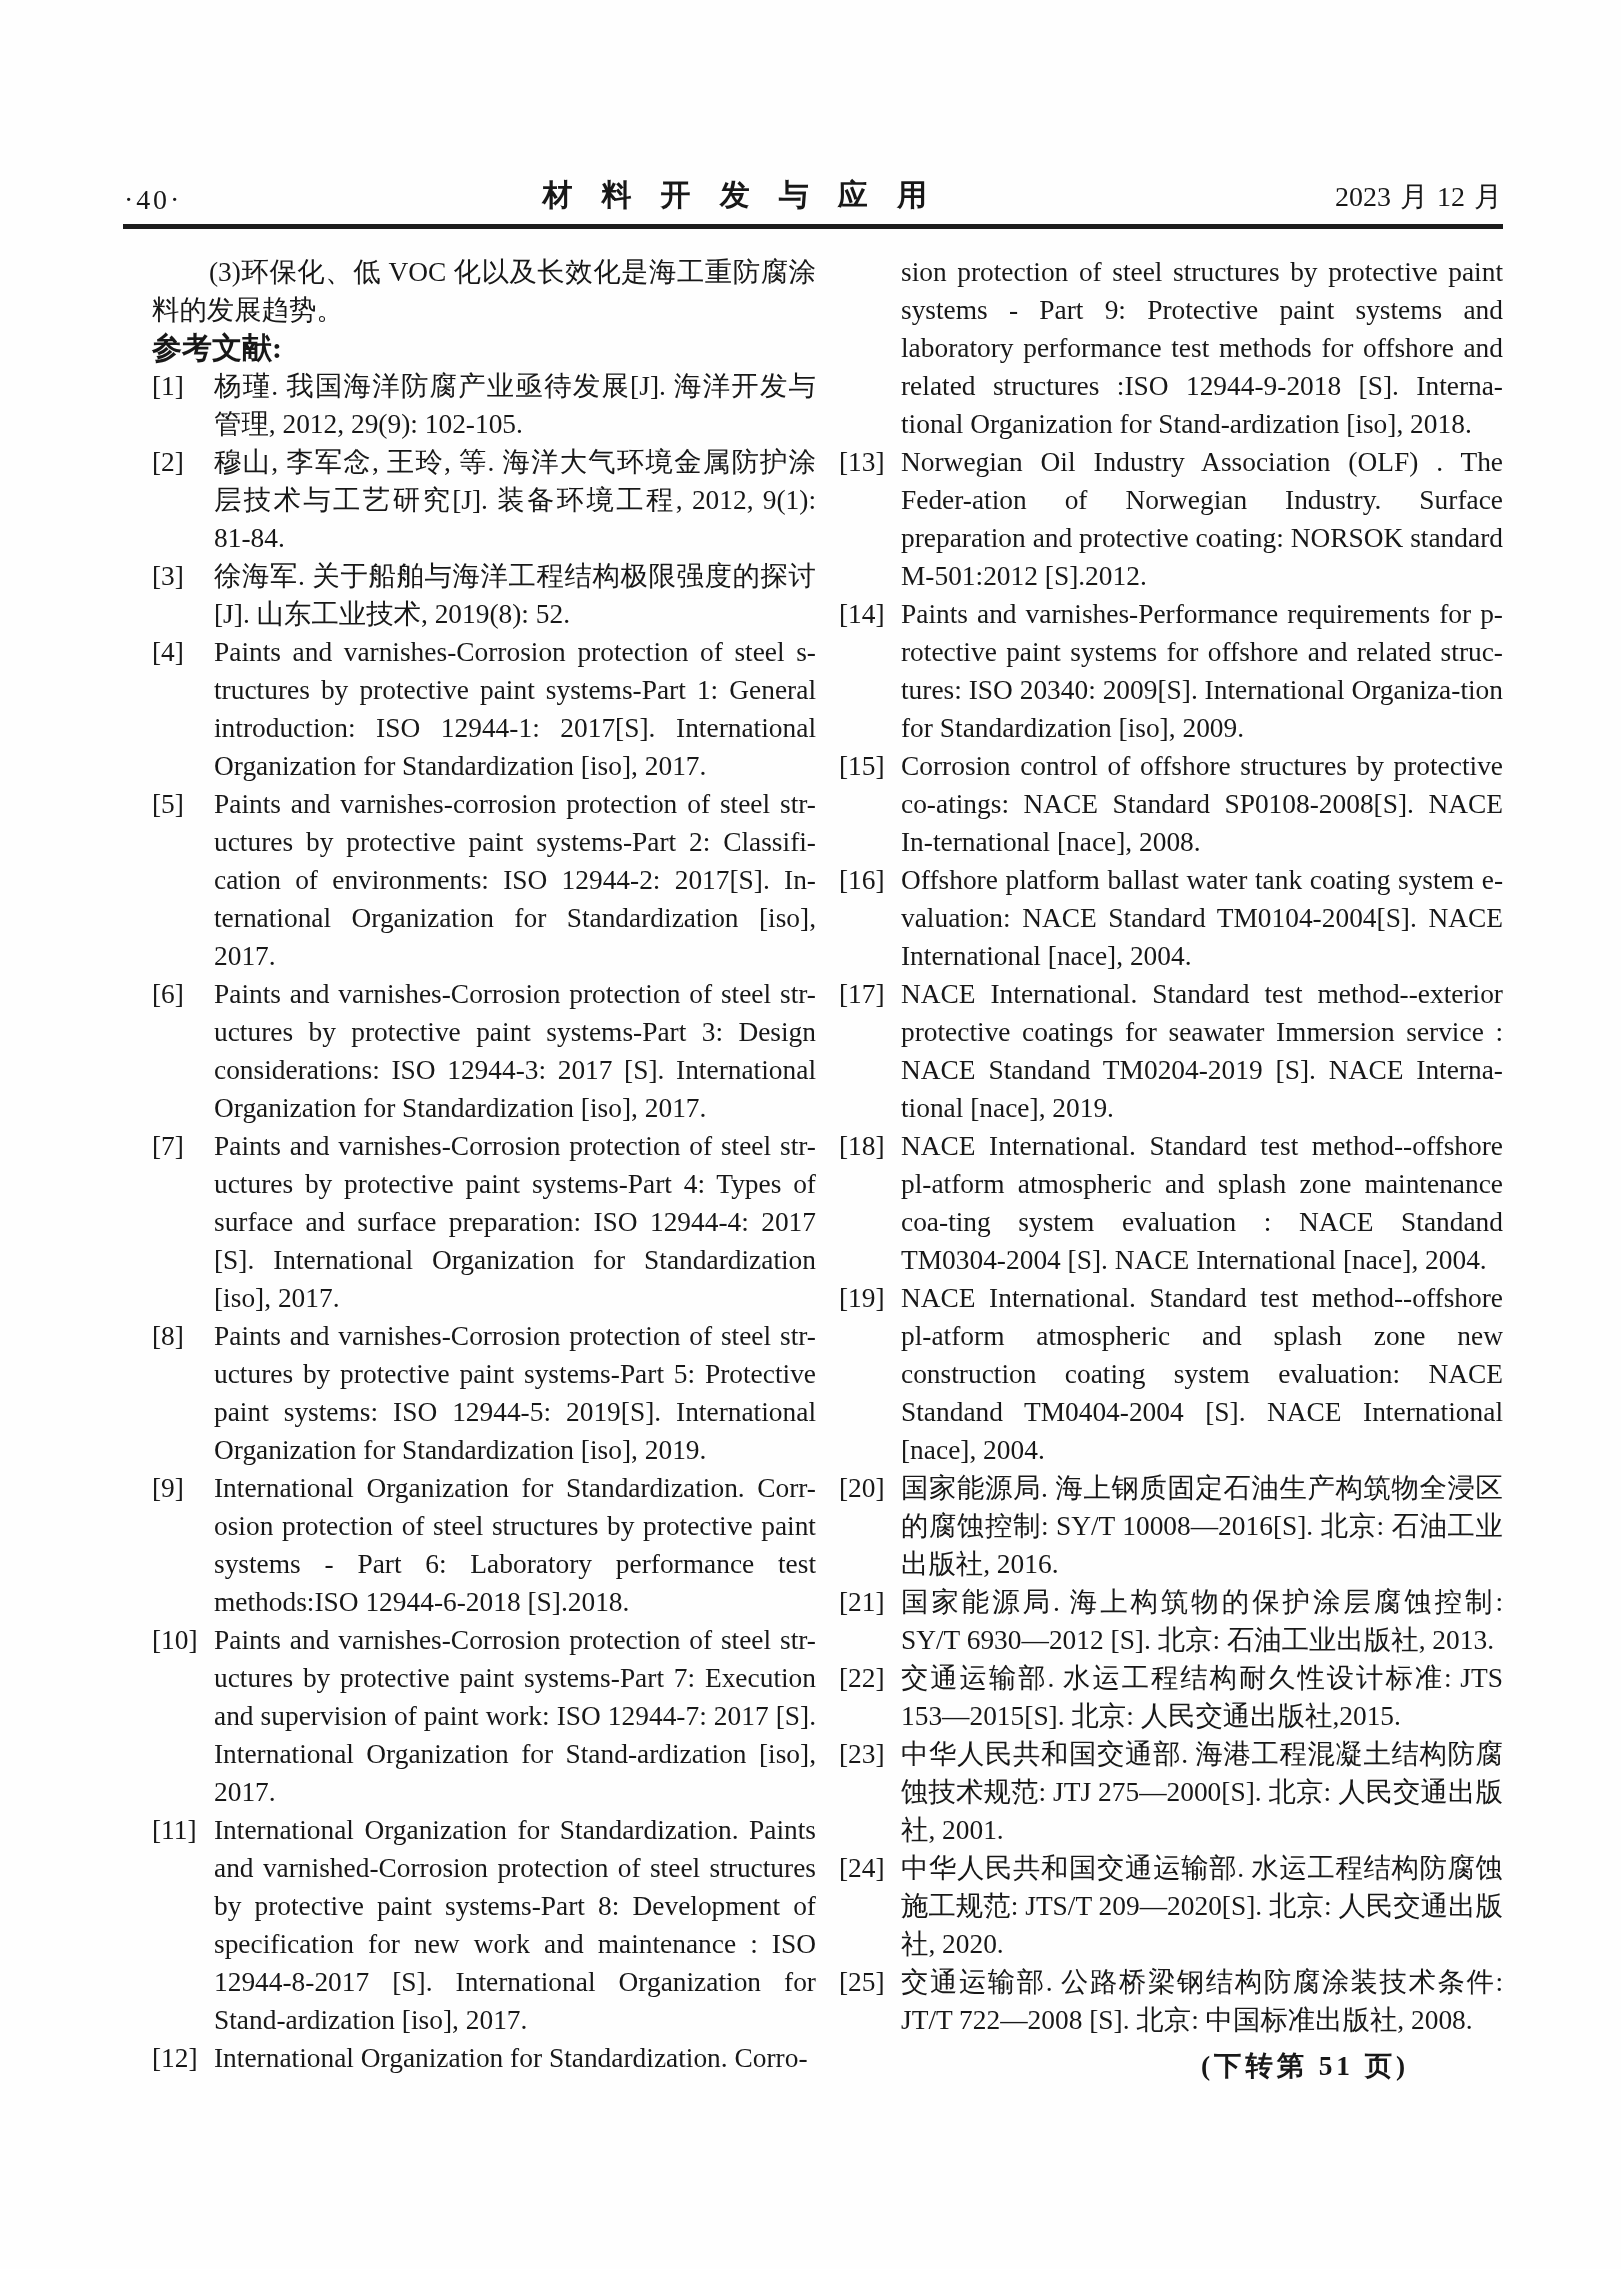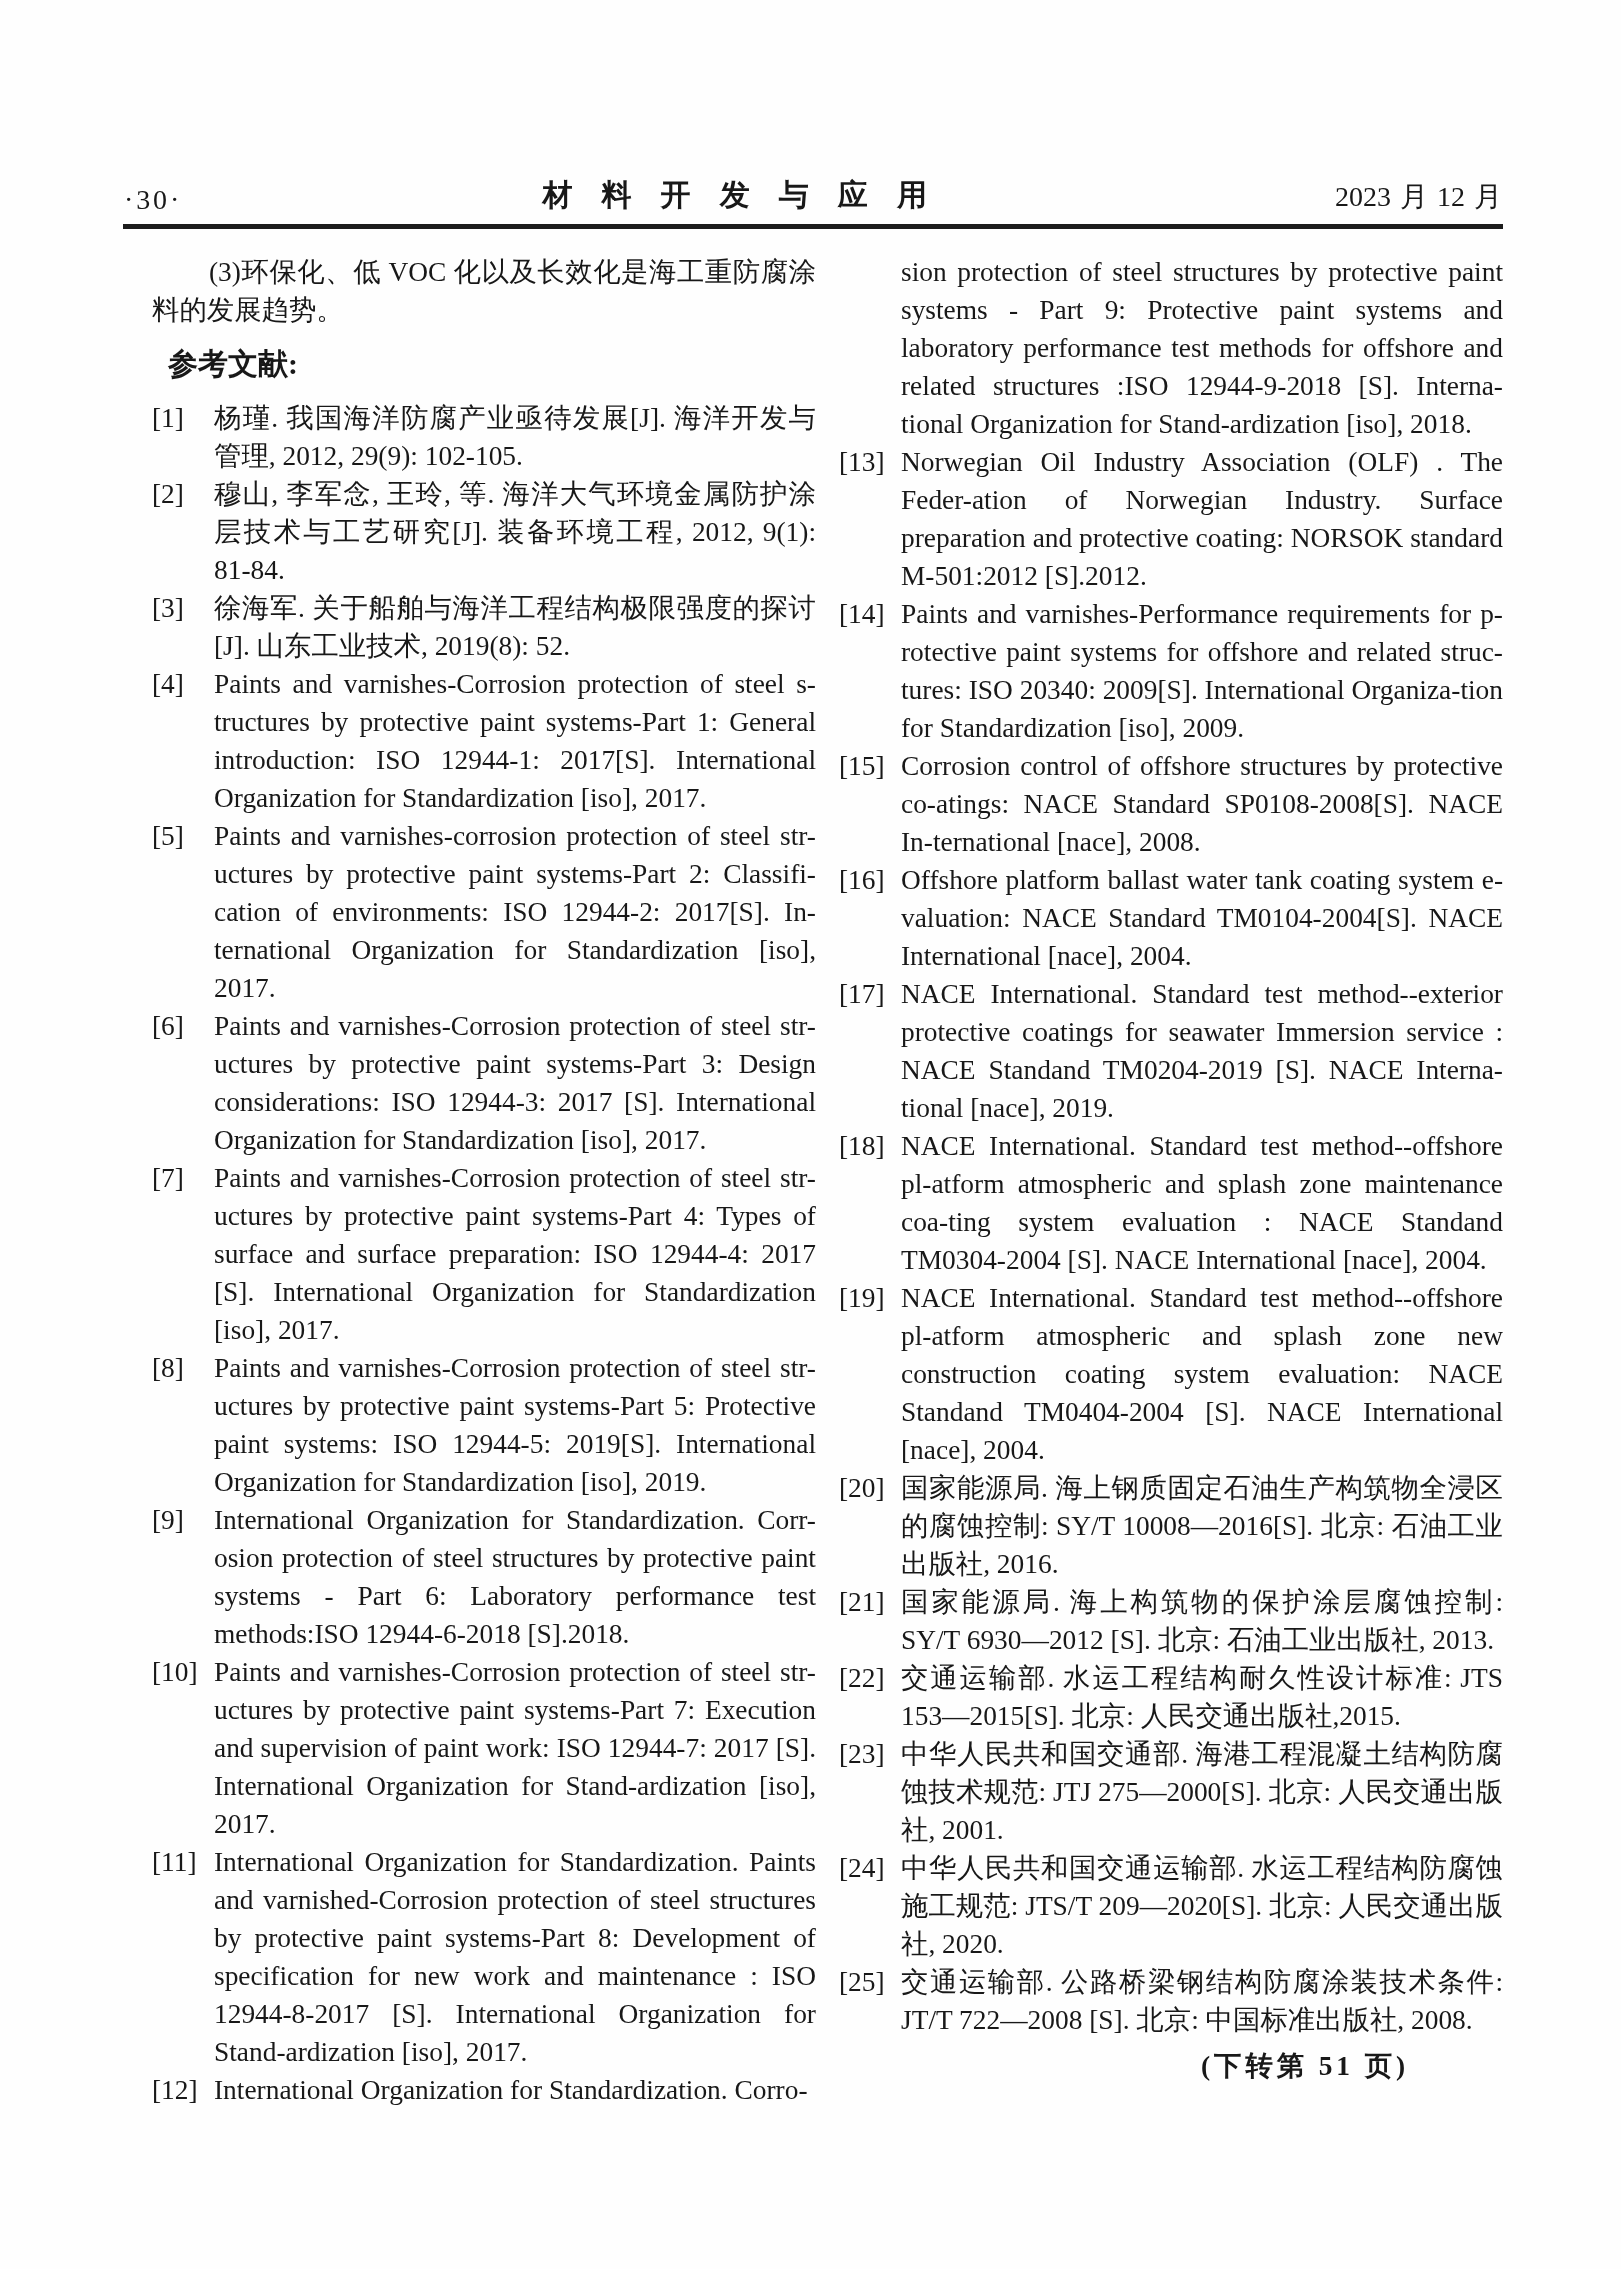--- a/index.html
+++ b/index.html
@@ -63,21 +63,21 @@
     width: 664px;
     font-size: 27.4px;
     line-height: 38px;
     text-align: justify;
   }
   .closing-para {
     margin: 0;
     text-indent: 57px;
   }
   .refs-heading {
-    margin: 16px;
+    margin: 0;
     font-size: 30px;
     font-weight: 700;
     line-height: 38px;
     text-align: left;
   }
   .ref {
     display: flex;
     margin: 0;
   }
   .ref-num {
@@ -99,21 +99,21 @@
     font-weight: 600;
     letter-spacing: 3.9px;
   }
 </style>
 </head>
 <body>
 
 <div class="page">
 
   <div class="header">
-    <span class="page-number">·30·</span>
+    <span class="page-number">·40·</span>
     <span class="journal-title">材 料 开 发 与 应 用</span>
     <span class="issue-date">2023 月 12 月</span>
   </div>
   <div class="header-rule"></div>
 
   <div class="columns">
 
     <div class="col">
       <p class="closing-para">(3)环保化、低 VOC 化以及长效化是海工重防腐涂料的发展趋势。</p>
       <h3 class="refs-heading">参考文献:</h3>

